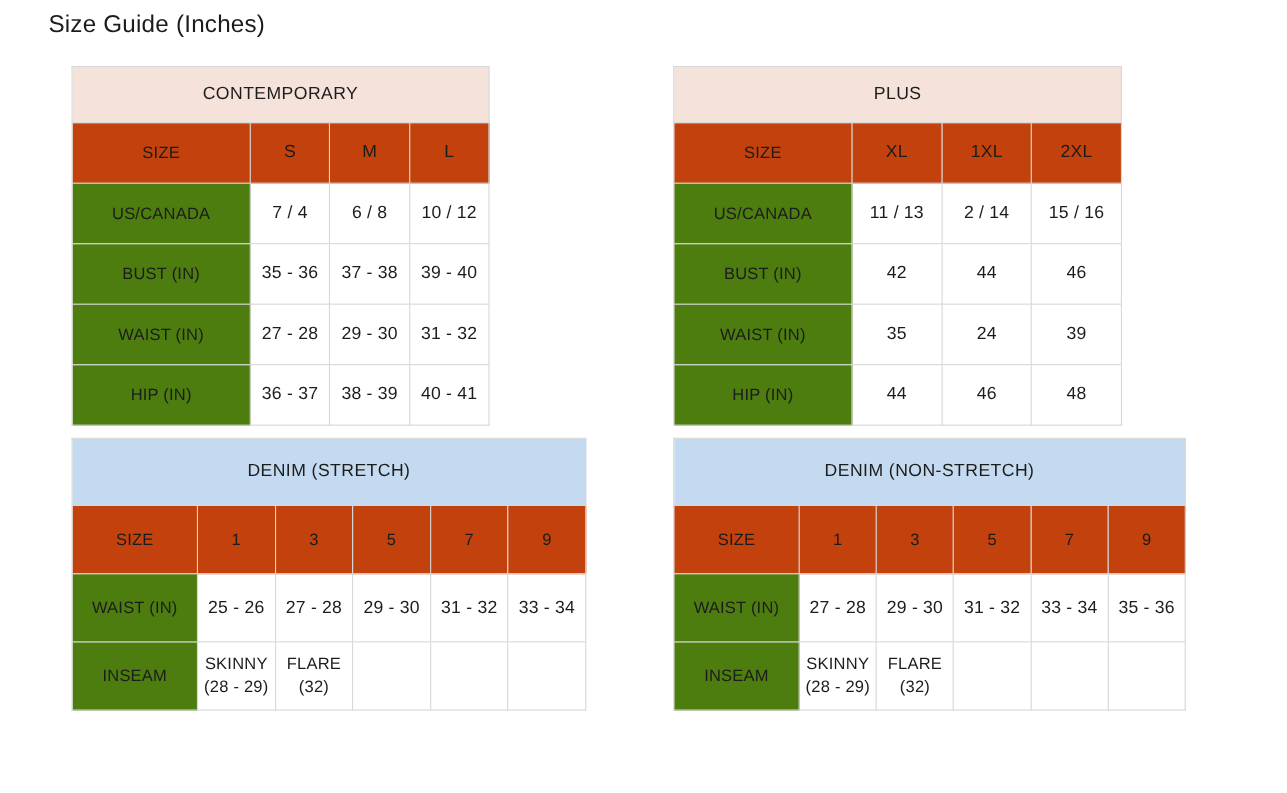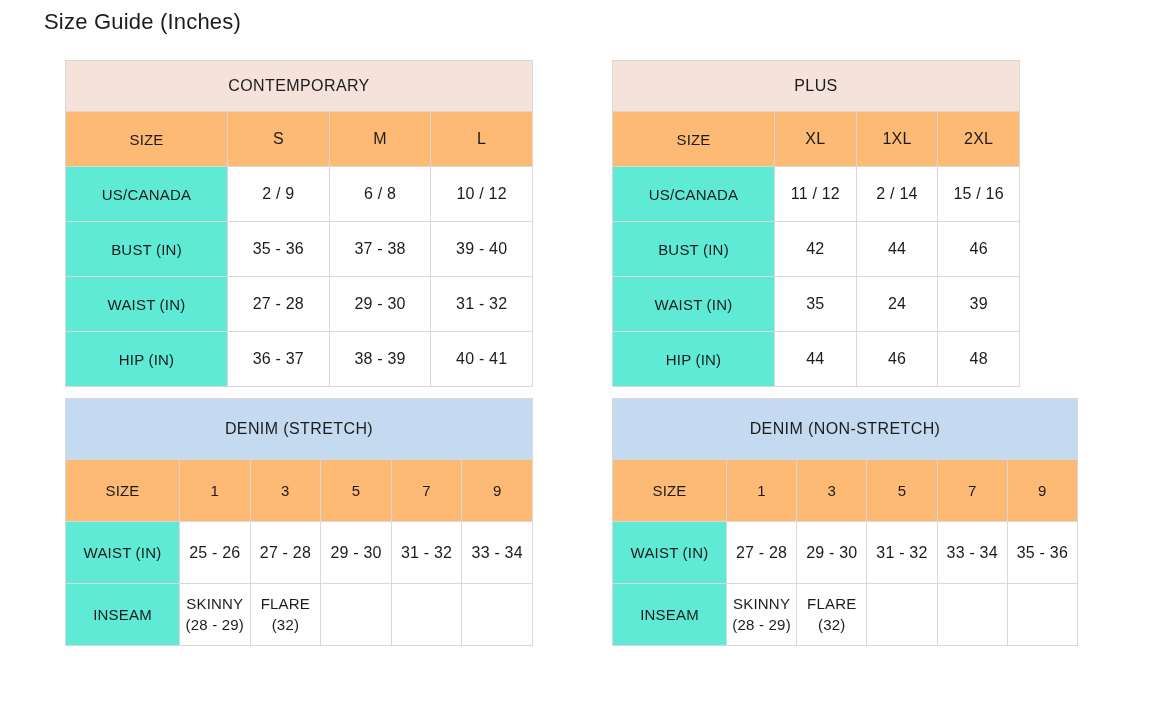--- a/index.html
+++ b/index.html
@@ -25,21 +25,21 @@
     letter-spacing: 0.2px;
     color: #1c1c1c;
     margin-left: 11px;
   }
   table.tbl {
     position: absolute;
     border-collapse: collapse;
     table-layout: fixed;
     background: #ffffff;
   }
-  #tbl-contemporary { left: 65px;  top: 60px;  width: 468px; }
+  #tbl-contemporary { left: 65px;  top: 60px;  width: 380px; }
   #tbl-plus         { left: 612px; top: 60px;  width: 408px; }
   #tbl-denim-stretch    { left: 65px;  top: 398px; width: 468px; }
   #tbl-denim-nonstretch { left: 612px; top: 398px; width: 466px; }
 
   .tbl th, .tbl td {
     border: 1px solid #d8d8d8;
     text-align: center;
     vertical-align: middle;
     padding: 0 2px;
     font-weight: normal;
@@ -56,22 +56,22 @@
   .top td { height: 54px; font-size: 16px; letter-spacing: 0.2px; }
   .top td.label { font-size: 15px; }
   .top .col-label { width: 162px; }
 
   .denim .banner { height: 60px; text-align: center; }
   .denim td { height: 61px; font-size: 15px; letter-spacing: 0.2px; }
   .denim td.label { font-size: 15px; }
   .denim .col-label { width: 114px; }
   .denim td.waist-val { font-size: 16px; }
 
-  td.label { background: #5eead4; }
-  tr.size-row td { background: #fdba74; }
+  td.label { background: #4d7c0f; }
+  tr.size-row td { background: #c2410c; }
 
   .inseam-cell { font-size: 11.5px; line-height: 1.35; letter-spacing: 0.2px; }
   .inseam-cell span { display: block; }
 </style>
 </head>
 <body>
 
 <div class="page">
 
   <div class="page-title">Size Guide (Inches)</div>
@@ -90,21 +90,21 @@
     </thead>
     <tbody>
       <tr class="size-row">
         <td class="label">SIZE</td>
         <td>S</td>
         <td>M</td>
         <td>L</td>
       </tr>
       <tr>
         <td class="label">US/CANADA</td>
-        <td>2 / 9</td>
+        <td>7 / 4</td>
         <td>6 / 8</td>
         <td>10 / 12</td>
       </tr>
       <tr>
         <td class="label">BUST (IN)</td>
         <td>35 - 36</td>
         <td>37 - 38</td>
         <td>39 - 40</td>
       </tr>
       <tr>
@@ -136,21 +136,21 @@
     </thead>
     <tbody>
       <tr class="size-row">
         <td class="label">SIZE</td>
         <td>XL</td>
         <td>1XL</td>
         <td>2XL</td>
       </tr>
       <tr>
         <td class="label">US/CANADA</td>
-        <td>11 / 12</td>
+        <td>11 / 13</td>
         <td>2 / 14</td>
         <td>15 / 16</td>
       </tr>
       <tr>
         <td class="label">BUST (IN)</td>
         <td>42</td>
         <td>44</td>
         <td>46</td>
       </tr>
       <tr>

